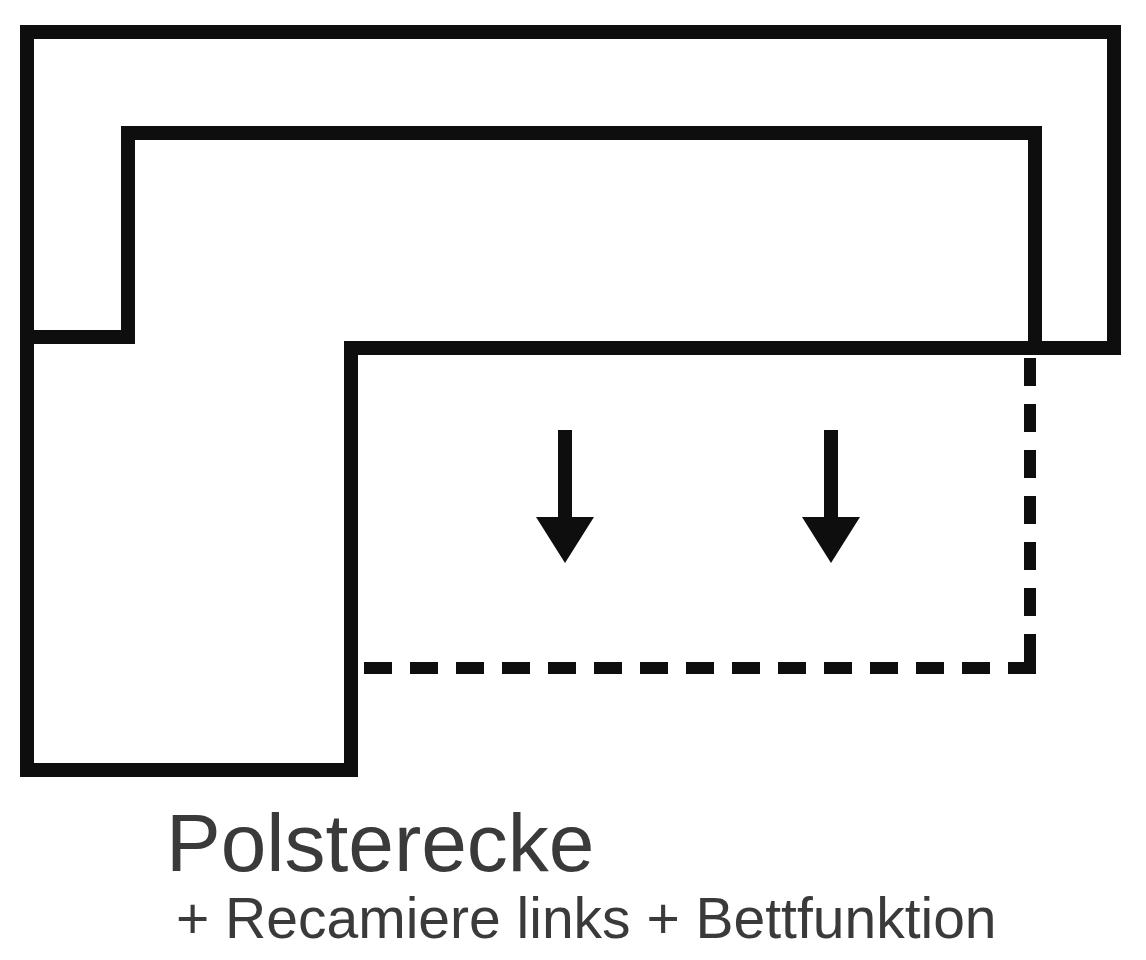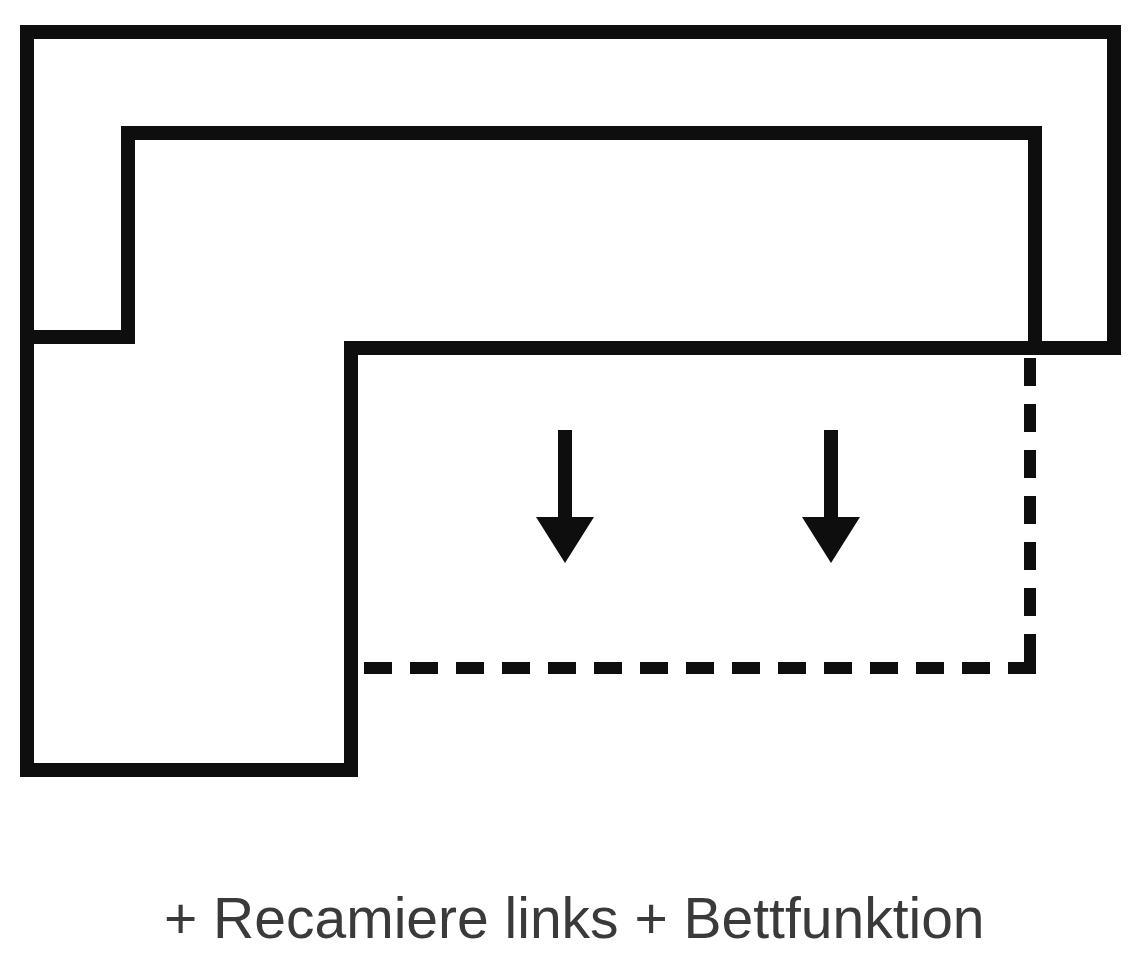--- a/index.html
+++ b/index.html
@@ -26,21 +26,21 @@
     top: 802px;
     font-size: 82px;
     line-height: 1.0;
     font-weight: 400;
     color: #3a3a3a;
     letter-spacing: 0px;
     white-space: nowrap;
   }
   .caption-subtitle {
     position: absolute;
-    left: 164px;
+    left: 176px;
     top: 890px;
     font-size: 57px;
     line-height: 1.0;
     font-weight: 400;
     color: #3a3a3a;
     white-space: nowrap;
   }
 </style>
 </head>
 <body>
@@ -60,16 +60,17 @@
       <path d="M 1030 358 L 1030 666"></path>
       <path d="M 1036 668 L 352 668"></path>
     </g>
 
     <g fill="#0e0e0e" stroke="none">
       <path d="M 558 430 L 572 430 L 572 517 L 594 517 L 565 563 L 536 517 L 558 517 Z"></path>
       <path d="M 824 430 L 838 430 L 838 517 L 860 517 L 831 563 L 802 517 L 824 517 Z"></path>
     </g>
   </svg>
 
+  <div class="caption-title">Polsterecke</div>
 
   <div class="caption-subtitle">+ Recamiere links + Bettfunktion</div>
 
 </div>
 
 </body></html>

